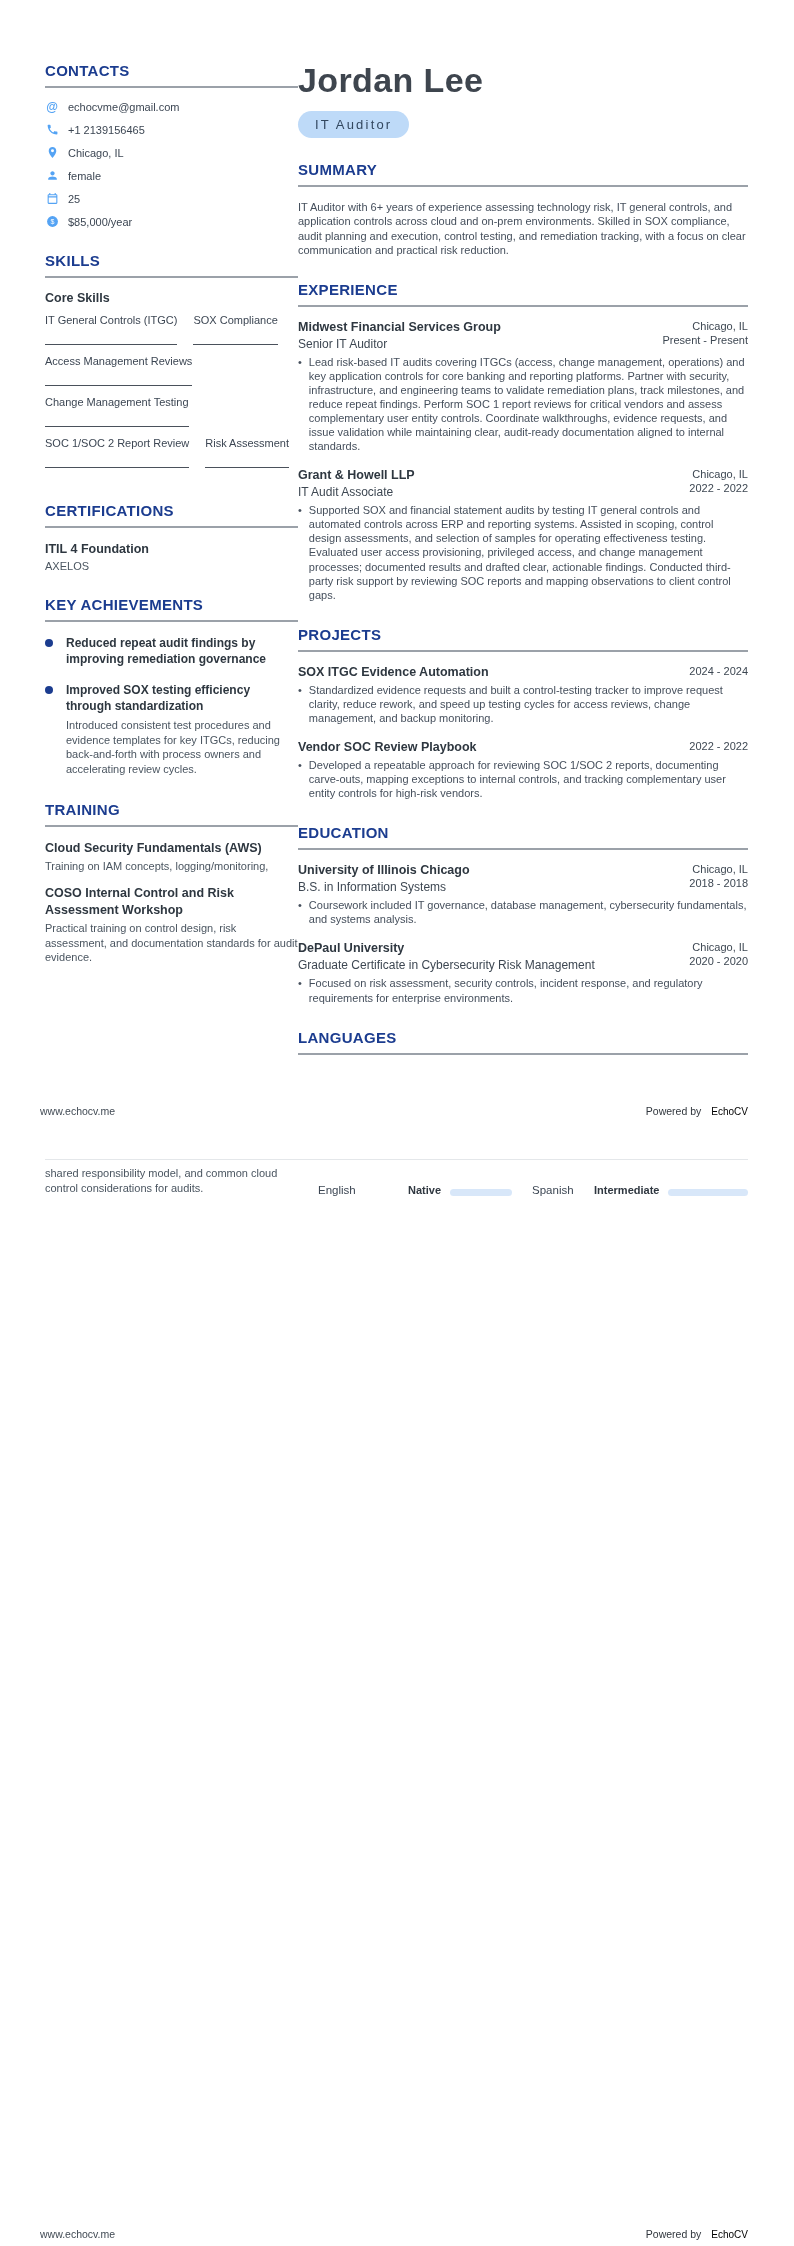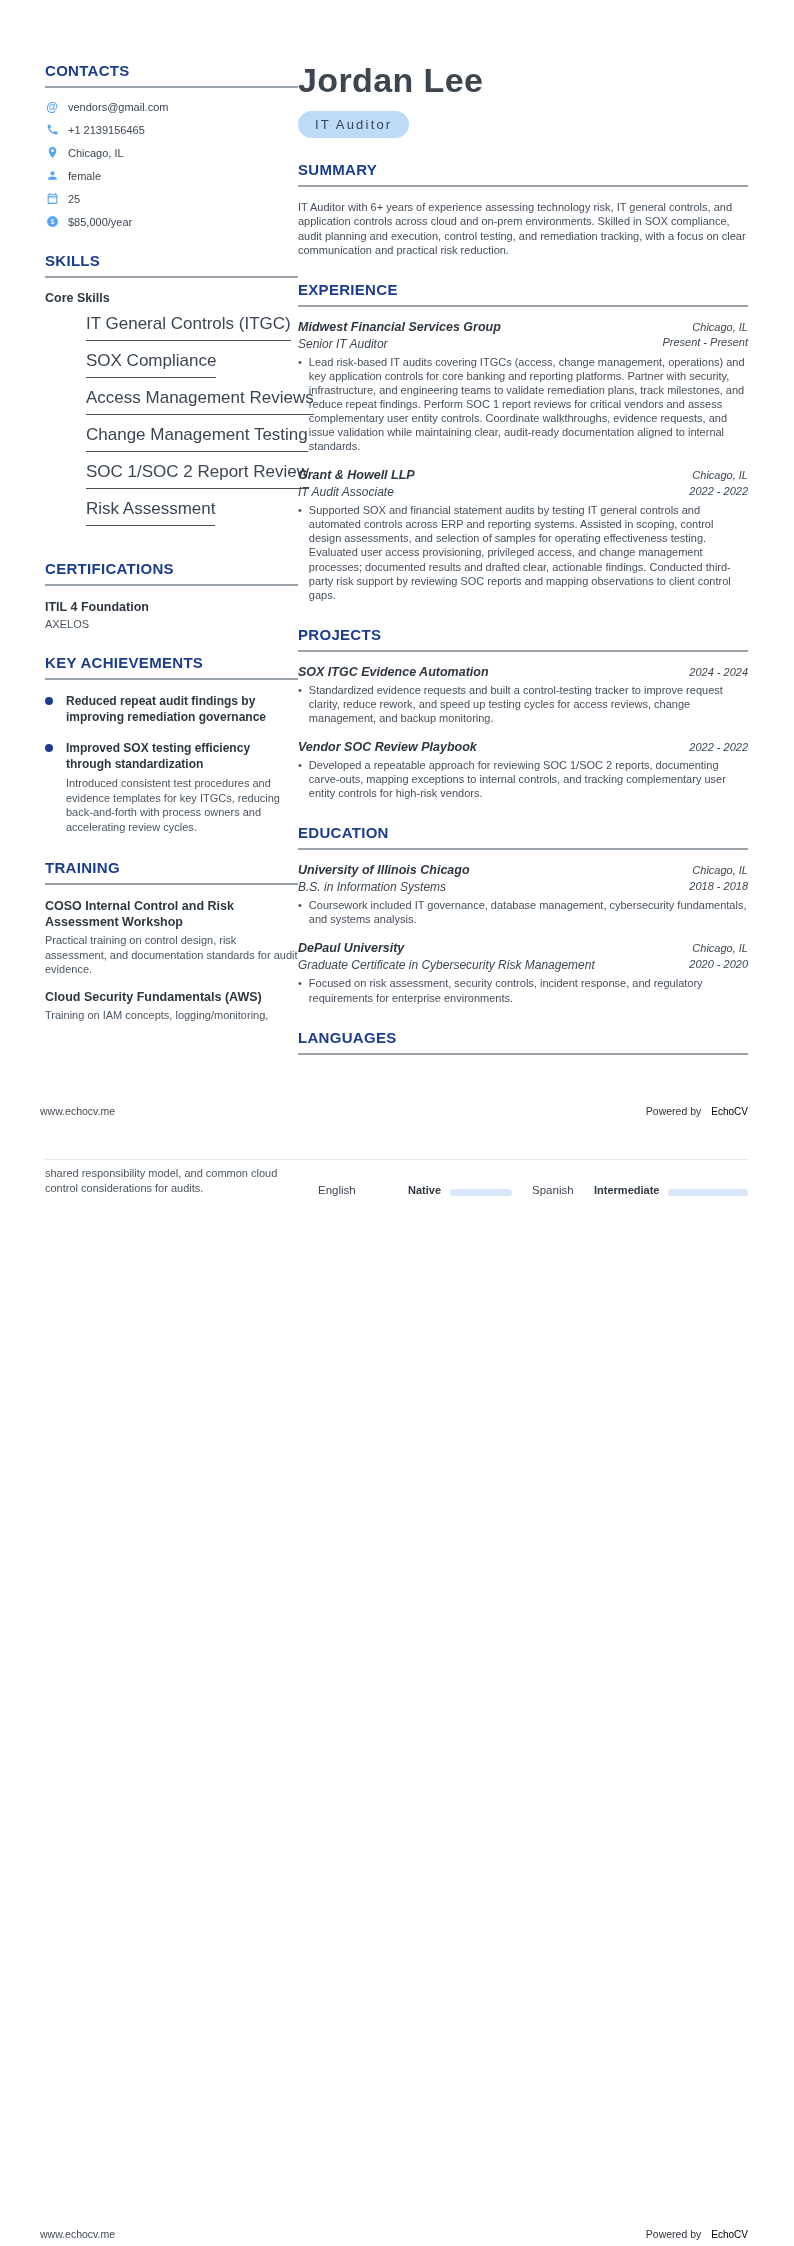--- a/index.html
+++ b/index.html
@@ -16,21 +16,21 @@
 
   
   .c-row { display:flex; align-items:center; gap:9px; margin-bottom:10px; font-size:11px; color:#3c4653; }
   .cicon { width:14px; flex:none; display:inline-flex; justify-content:center; }
   .cicon svg { display:block; }
   .at-glyph { color:#54a3f4; font-weight:700; font-size:12px; line-height:1; }
 
   
   .group-title { font-size:12.5px; font-weight:700; color:#2e3740; margin-bottom:9px; }
   .chips { display:flex; flex-wrap:wrap; column-gap:16px; }
-  .chip { font-size:17px; color:#3c4653; padding-bottom:6px; border-bottom:1.5px solid #4a515b; margin-bottom:10px; white-space:nowrap;margin-left:41px; }
+  .chip { font-size:11px; color:#3c4653; padding-bottom:18px; border-bottom:1.5px solid #4a515b; margin-bottom:10px; white-space:nowrap; }
 
   
   .cert-name { font-size:12.5px; font-weight:700; color:#2e3740; line-height:1.3; }
   .cert-org { font-size:11px; color:#4a5560; margin:3px 0 11px 0; }
 
   
   .ach { display:flex; gap:13px; margin-bottom:14px; }
   .ach-dot { width:8px; height:8px; border-radius:50%; background:#1b3c8f; flex:none; margin-top:4px; }
   .ach-title { font-size:12px; font-weight:700; color:#2e3740; line-height:1.35; }
   .ach-desc { font-size:11px; color:#4a5560; line-height:1.33; margin-top:4px; }
@@ -40,21 +40,21 @@
   .tr-desc { font-size:11px; color:#4a5560; line-height:1.33; margin:3px 0 12px 0; }
 
   
   .name { font-size:34px; font-weight:700; color:#3e454e; letter-spacing:.4px; line-height:1.1; }
   .pill { display:inline-block; margin-top:12px; background:#bedaf8; color:#32475f; font-size:13px; letter-spacing:2.2px; padding:6px 17px; border-radius:999px; }
   .main-section { margin-top:24px; }
   .main-section.first { margin-top:23px; }
   .body-text { font-size:11px; color:#454f5c; line-height:1.28; }
 
   .entry { margin-bottom:15px; }
-  .entry-row { display:flex; justify-content:space-between; align-items:center;font-style:italic; }
+  .entry-row { display:flex; justify-content:space-between; align-items:flex-start; }
   .entry-title { font-size:12.5px; font-weight:700; color:#2e3740; }
   .entry-loc, .entry-date { font-size:11px; color:#3d4752; flex:none; margin-left:12px; }
   .entry-sub { font-size:12px; color:#3d4752; margin-top:3px; }
   .bullet { display:flex; gap:7px; margin-top:4px; }
   .bullet .dot { color:#454f5c; font-size:11px; line-height:1.28; flex:none; }
 
   
   .footer-row { position:absolute; left:40px; right:46px; display:flex; justify-content:space-between; align-items:baseline; }
   .footer-site { font-size:10.5px; color:#414a54; }
   .powered { font-size:10.5px; color:#30363d; }
@@ -82,21 +82,21 @@
     <aside class="side">
 
       <section class="side-section">
         <div class="sec-head">CONTACTS</div>
         <div class="rule"></div>
 
         <div class="c-row">
           <span class="cicon">
               <span class="at-glyph">@</span>
             </span>
-          <span>vendors@gmail.com</span>
+          <span>echocvme@gmail.com</span>
         </div>
         <div class="c-row">
           <span class="cicon">
             <svg width="13" height="13" viewBox="0 0 24 24" fill="#54a3f4">
                 <path d="M6.6 10.8c1.5 2.9 3.8 5.2 6.7 6.7l2.2-2.2c.3-.3.7-.4 1-.2 1.1.4 2.4.6 3.6.6.6 0 1 .4 1 1V20c0 .6-.4 1-1 1C10.6 21 3 13.4 3 4c0-.6.4-1 1-1h3.3c.6 0 1 .4 1 1 0 1.3.2 2.5.6 3.6.1.3 0 .7-.2 1l-2.1 2.2z"></path>
               </svg>
           </span>
           <span>+1 2139156465</span>
         </div>
         <div class="c-row">
@@ -172,26 +172,26 @@
             <div class="ach-title">Improved SOX testing efficiency through standardization</div>
             <div class="ach-desc">Introduced consistent test procedures and evidence templates for key ITGCs, reducing back-and-forth with process owners and accelerating review cycles.</div>
           </div>
         </div>
       </section>
 
       <section class="side-section">
         <div class="sec-head">TRAINING</div>
         <div class="rule"></div>
         <div>
+          <div class="tr-name">Cloud Security Fundamentals (AWS)</div>
+          <div class="tr-desc">Training on IAM concepts, logging/monitoring,</div>
+        </div>
+        <div>
           <div class="tr-name">COSO Internal Control and Risk Assessment Workshop</div>
           <div class="tr-desc">Practical training on control design, risk assessment, and documentation standards for audit evidence.</div>
-        </div>
-        <div>
-          <div class="tr-name">Cloud Security Fundamentals (AWS)</div>
-          <div class="tr-desc">Training on IAM concepts, logging/monitoring,</div>
         </div>
       </section>
 
     </aside>
 
     <main class="main">
 
       <div class="name">Jordan Lee</div>
       <div class="pill">IT Auditor</div>
 

